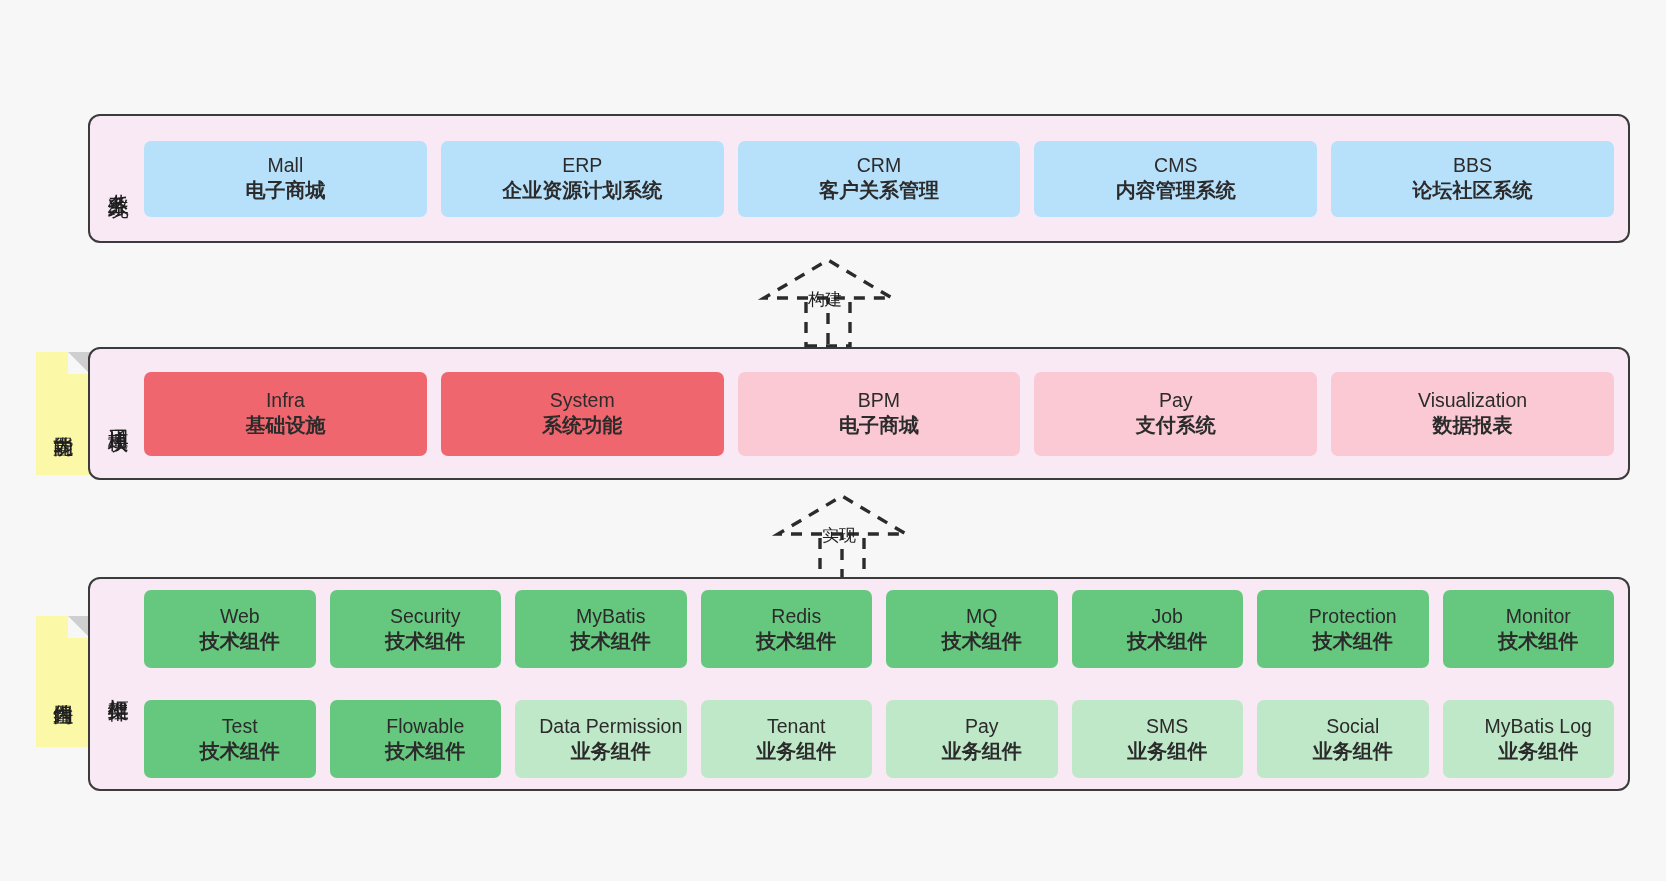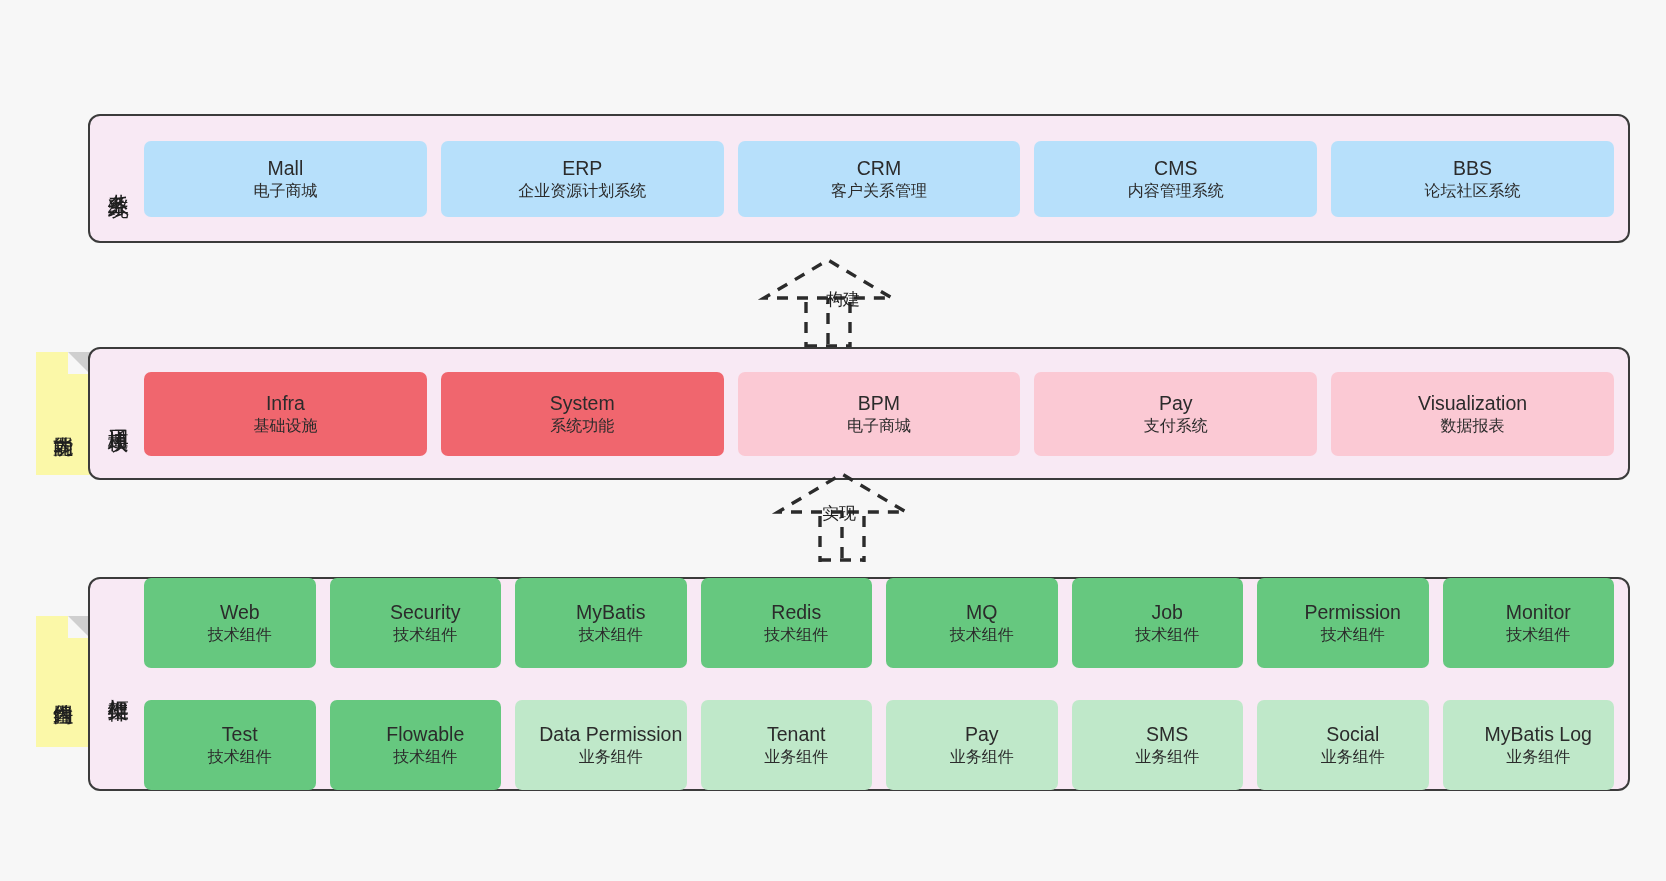--- a/index.html
+++ b/index.html
@@ -62,25 +62,25 @@
     align-items:center;
     justify-content:center;
     text-align:center;
     color:#2b2b2b;
     box-sizing:border-box;
     padding:6px 4px;
     line-height:1.23;
     user-select:none;
   }
   .node .n-en{font-size:19.5px;}
-  .node .n-cn{font-size:16px;}
+  .node .n-cn{font-size:20px;font-weight:bold;}
 
   .h-biz .node{height:76px;background:#b7e0fb;}
   .h-mod .node{height:84px;}
-  .h-fw  .node{height:90px;padding-left:24px;}
+  .h-fw  .node{height:78px;padding-left:24px;}
 
   .c-blue{background:#b7e0fb;}
   .c-red{background:#f0666e;}
   .c-pink{background:#fbc9d4;}
   .c-green{background:#66c87f;}
   .c-lgreen{background:#bfe8c9;}
 
   
   .sticky{
     position:absolute;
@@ -158,21 +158,21 @@
       </div>
     </div>
   </div>
 
   <div class="arrow-wrap" style="left:758px; top:258px; width:140px; height:90px;">
     <svg width="140" height="90" viewBox="0 0 140 90">
       <path d="M70 86 L70 40 M70 40 L6 40 L70 2 L134 40 L70 40 Z" fill="none" stroke="#2b2b2b" stroke-width="3.4" stroke-dasharray="11 9" stroke-linecap="butt" stroke-linejoin="miter"></path>
       <path d="M48 44 L48 90 M92 44 L92 90" fill="none" stroke="#2b2b2b" stroke-width="3.4" stroke-dasharray="11 9"></path>
       <path d="M48 88 L92 88" fill="none" stroke="#2b2b2b" stroke-width="3.4" stroke-dasharray="11 9"></path>
     </svg>
-    <div class="arrow-label" style="left:68px; top:30px;">构建</div>
+    <div class="arrow-label" style="left:50px; top:30px;">构建</div>
   </div>
 
   <div class="sticky" style="left:36px; top:352px; width:54px; height:123px;">
     <span>内置功能</span>
   </div>
   <div class="band h-mod" style="left:88px; top:347px; width:1542px; height:133px;">
     <div class="band-label">通用模块</div>
     <div class="band-body">
       <div class="row">
         <div class="node c-red">
@@ -192,21 +192,21 @@
           <div class="n-cn">支付系统</div>
         </div>
         <div class="node c-pink">
           <div class="n-en">Visualization</div>
           <div class="n-cn">数据报表</div>
         </div>
       </div>
     </div>
   </div>
 
-  <div class="arrow-wrap" style="left:772px; top:472px; width:140px; height:90px;text-align:right;">
+  <div class="arrow-wrap" style="left:772px; top:494px; width:140px; height:90px;text-align:right;">
     <svg width="140" height="90" viewBox="0 0 140 90">
       <path d="M70 86 L70 40 M70 40 L6 40 L70 2 L134 40 L70 40 Z" fill="none" stroke="#2b2b2b" stroke-width="3.4" stroke-dasharray="11 9" stroke-linecap="butt" stroke-linejoin="miter"></path>
       <path d="M48 44 L48 90 M92 44 L92 90" fill="none" stroke="#2b2b2b" stroke-width="3.4" stroke-dasharray="11 9"></path>
       <path d="M48 88 L92 88" fill="none" stroke="#2b2b2b" stroke-width="3.4" stroke-dasharray="11 9"></path>
     </svg>
     <div class="arrow-label" style="left:50px; top:30px;">实现</div>
   </div>
 
   <div class="sticky" style="left:36px; top:616px; width:54px; height:131px;">
     <span>内置组件</span>
@@ -234,21 +234,21 @@
         </div>
         <div class="node c-green">
           <div class="n-en">MQ</div>
           <div class="n-cn">技术组件</div>
         </div>
         <div class="node c-green">
           <div class="n-en">Job</div>
           <div class="n-cn">技术组件</div>
         </div>
         <div class="node c-green">
-          <div class="n-en">Permission</div>
+          <div class="n-en">Protection</div>
           <div class="n-cn">技术组件</div>
         </div>
         <div class="node c-green">
           <div class="n-en">Monitor</div>
           <div class="n-cn">技术组件</div>
         </div>
       </div>
 
       <div class="row">
         <div class="node c-green">

